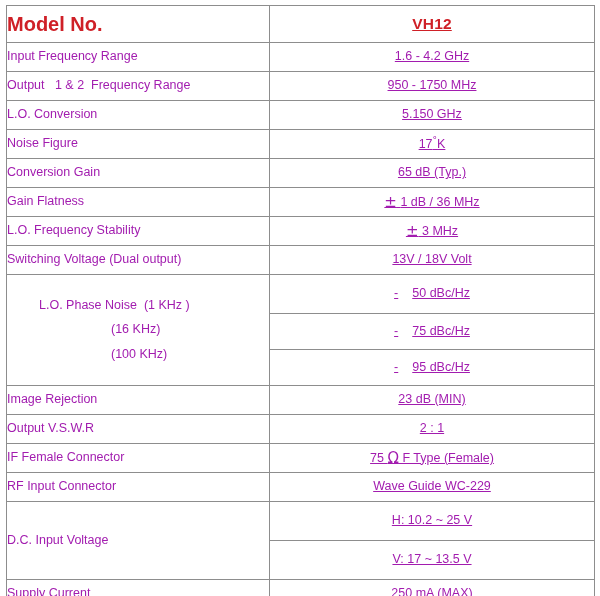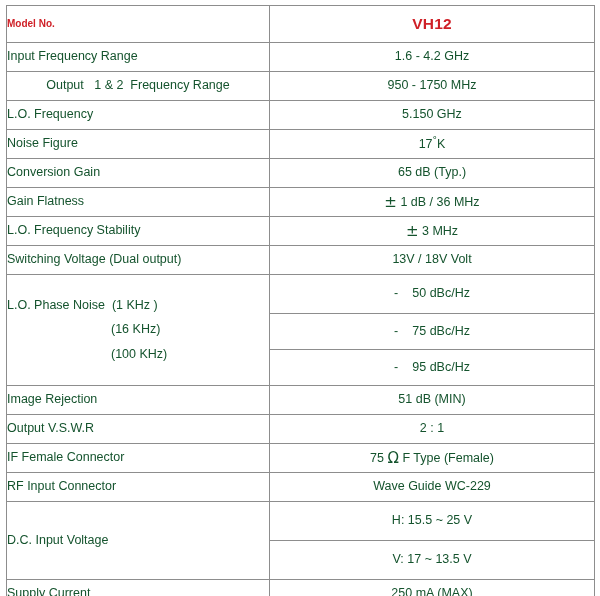--- a/index.html
+++ b/index.html
@@ -22,76 +22,77 @@
     padding: 5px 6px 7px 6px;
   }
   table.spec {
     width: 100%;
     border-collapse: collapse;
     table-layout: fixed;
   }
   table.spec td {
     border: 1px solid #8d8d8d;
     font-size: 12.5px;
-    color: #14532d;
+    color: #a21caf;
     padding: 0;
     vertical-align: middle;
     line-height: 1.25;
   }
   col.c-label { width: 263px; }
   col.c-value { width: 325px; }
 
   .lbl {
     padding: 0 0 0 14px;
     height: 28px;
   }
   .val {
     text-align: center;
     height: 28px;
+    text-decoration: underline;
   }
   
   .hdr td {
     height: 36px;
   }
   .hdr .lbl,
   .hdr .val {
     color: #cf2027;
     font-size: 15px;
     font-weight: 700;
     height: 36px;
   }
-  .hdr .lbl { font-size: 10px; }
+  .hdr .lbl { font-size: 20px; }
   .hdr .val { font-size: 15.5px; letter-spacing: .2px; }
 
   .indent { padding-left: 36px; }
 
   
   .multi-lbl {
     padding: 0 0 0 14px;
     vertical-align: middle;
   }
-  .pn-line1 { white-space: pre; }
+  .pn-line1 { white-space: pre; margin-left: 32px; }
   .pn-sub {
     padding-left: 104px;
     white-space: pre;
   }
   .pn-gap { height: 9px; }
 
   .sym {
     font-size: 15px;
     font-family: "DejaVu Sans", sans-serif;
     vertical-align: -1px;
   }
   .sup {
     font-size: 9px;
     vertical-align: 5px;
     font-family: "DejaVu Sans", sans-serif;
   }
   .gap-sm { display: inline-block; width: 14px; }
-  .nowrap { white-space: pre; text-align: center; }
+  .nowrap { white-space: pre; }
   .vcenter-lbl { vertical-align: middle; }
 </style>
 </head>
 <body>
 
 <div id="sheet">
   <table class="spec">
     <colgroup>
       <col class="c-label">
       <col class="c-value">
@@ -107,21 +108,21 @@
         <td class="lbl">Input Frequency Range</td>
         <td class="val">1.6 - 4.2 GHz</td>
       </tr>
 
       <tr>
         <td class="lbl nowrap">Output   1 &amp; 2  Frequency Range</td>
         <td class="val">950 - 1750 MHz</td>
       </tr>
 
       <tr>
-        <td class="lbl">L.O. Frequency</td>
+        <td class="lbl">L.O. Conversion</td>
         <td class="val">5.150 GHz</td>
       </tr>
 
       <tr>
         <td class="lbl indent">Noise Figure</td>
         <td class="val"><span>17</span><span class="sup">°</span><span>K</span></td>
       </tr>
 
       <tr>
         <td class="lbl">Conversion Gain</td>
@@ -155,38 +156,38 @@
       </tr>
       <tr>
         <td class="val" style="height:35px"><span>-</span><span class="gap-sm"></span><span>75 dBc/Hz</span></td>
       </tr>
       <tr>
         <td class="val" style="height:35px"><span>-</span><span class="gap-sm"></span><span>95 dBc/Hz</span></td>
       </tr>
 
       <tr>
         <td class="lbl">Image Rejection</td>
-        <td class="val">51 dB (MIN)</td>
+        <td class="val">23 dB (MIN)</td>
       </tr>
       <tr>
         <td class="lbl">Output V.S.W.R</td>
         <td class="val">2 : 1</td>
       </tr>
       <tr>
         <td class="lbl">IF Female Connector</td>
         <td class="val"><span>75 </span><span class="sym">Ω</span><span> F Type (Female)</span></td>
       </tr>
       <tr>
         <td class="lbl">RF Input Connector</td>
         <td class="val">Wave Guide WC-229</td>
       </tr>
 
       <tr>
         <td class="lbl vcenter-lbl" rowspan="2">D.C. Input Voltage</td>
-        <td class="val" style="height:38px">H: 15.5 ~ 25 V</td>
+        <td class="val" style="height:38px">H: 10.2 ~ 25 V</td>
       </tr>
       <tr>
         <td class="val" style="height:38px">V: 17 ~ 13.5 V</td>
       </tr>
 
       <tr>
         <td class="lbl">Supply Current</td>
         <td class="val">250 mA (MAX)</td>
       </tr>
 

